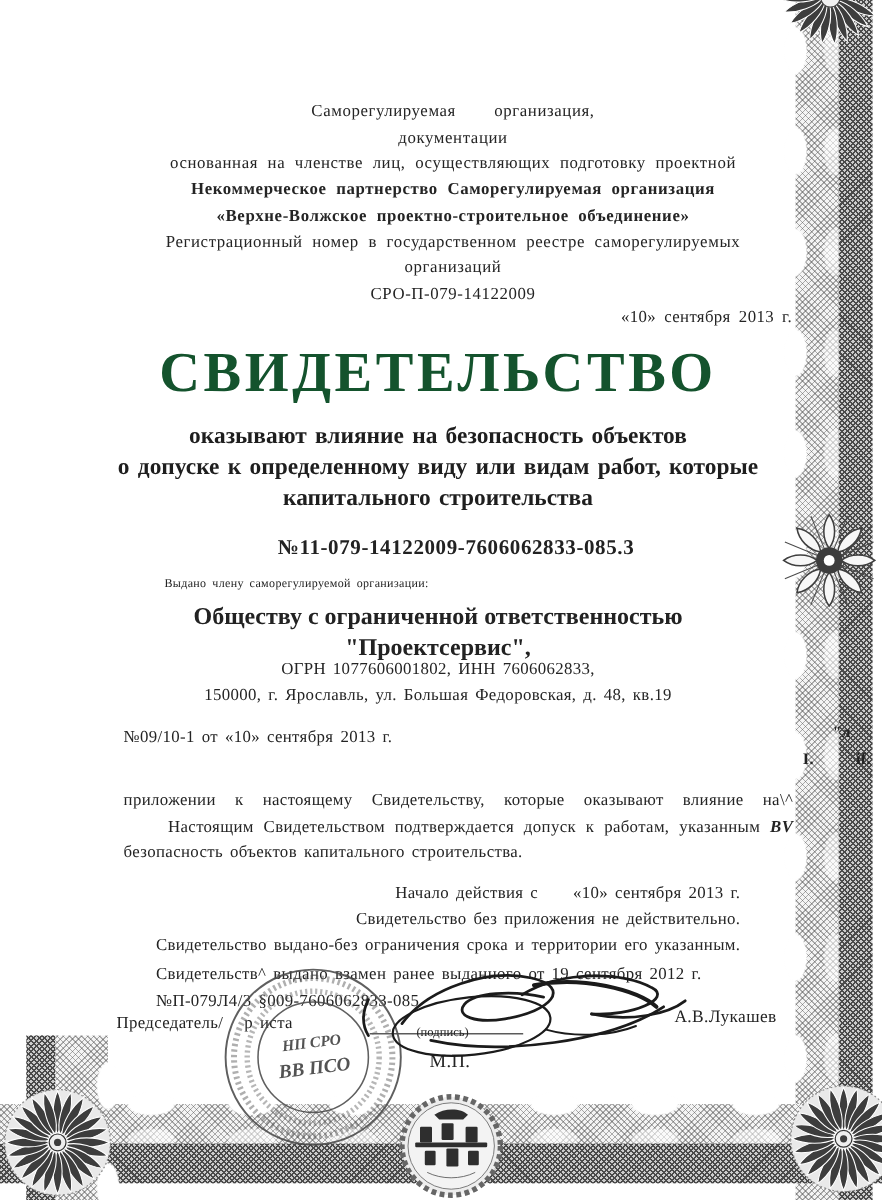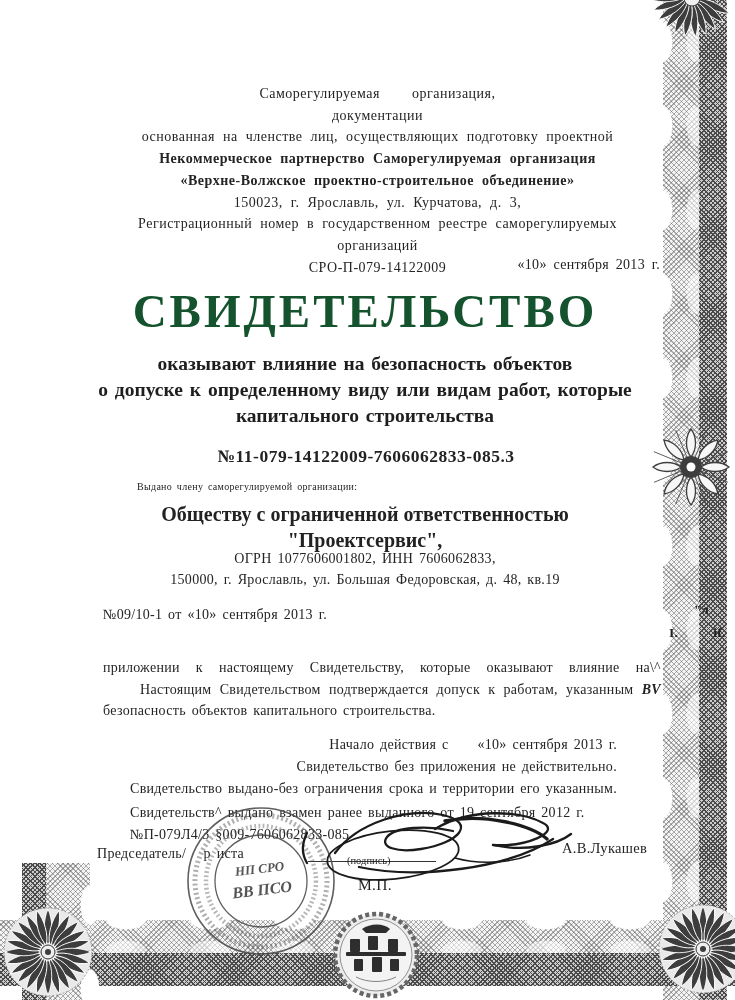--- a/index.html
+++ b/index.html
@@ -18,21 +18,21 @@
   
   .hdr{top:67px; left:90px; width:575px; font-size:14px; line-height:21.7px;
        word-spacing:4px; letter-spacing:0.5px;margin-top:16px;}
   
   .date{top:257px; left:360px; width:300px; text-align:right; font-size:14px; word-spacing:3px;}
   
   .title{top:284px; left:55px; width:620px; font-size:47px; font-weight:bold;
          letter-spacing:3px; color:#14532d;}
   .subtitle{top:351px; left:75px; width:580px; font-size:19.5px; font-weight:bold;
             line-height:26px; word-spacing:2px; color:#1e1e1e;}
-  .number{top:446px; left:81px; width:570px; font-size:17.5px; font-weight:bold; letter-spacing:0.5px;}
+  .number{top:446px; left:95px; width:570px; font-size:17.5px; font-weight:bold; letter-spacing:0.5px;}
   
   .issued-label{top:481px; left:137px; font-size:10px;}
   .member-name{top:501px; left:75px; width:580px; font-size:20px; font-weight:bold; line-height:26px;}
   .member-meta{top:549px; left:75px; width:580px; font-size:14px; line-height:20.5px;}
   
   .par{left:103px; width:558px; font-size:14px; line-height:21.7px;}
   .basis{top:604px;}
   .confirm{top:657px;}
   .indent{padding-left:37px;}
   .art-bv{font-style:italic; font-weight:bold; font-family:"Liberation Serif",serif;}
@@ -194,21 +194,20 @@
       <path d="M-20,22 C-8,28 8,28 20,22"></path>
     </g>
   </svg>
 
   <div class="abs text-layer hdr c txt">
     <div class="pre">Саморегулируемая    организация,</div>
     <div>документации</div>
     <div>основанная на членстве лиц, осуществляющих подготовку проектной</div>
     <div class="b">Некоммерческое партнерство Саморегулируемая организация</div>
     <div class="b">«Верхне-Волжское проектно-строительное объединение»</div>
-    <div>150023, г. Ярославль, ул. Курчатова, д. 3,</div>
     <div>Регистрационный номер в государственном реестре саморегулируемых</div>
     <div>организаций</div>
     <div>СРО-П-079-14122009</div>
   </div>
 
   <div class="abs text-layer date txt">«10» сентября 2013 г.</div>
 
   <div class="abs text-layer title c">СВИДЕТЕЛЬСТВО</div>
 
   <div class="abs text-layer subtitle c">

